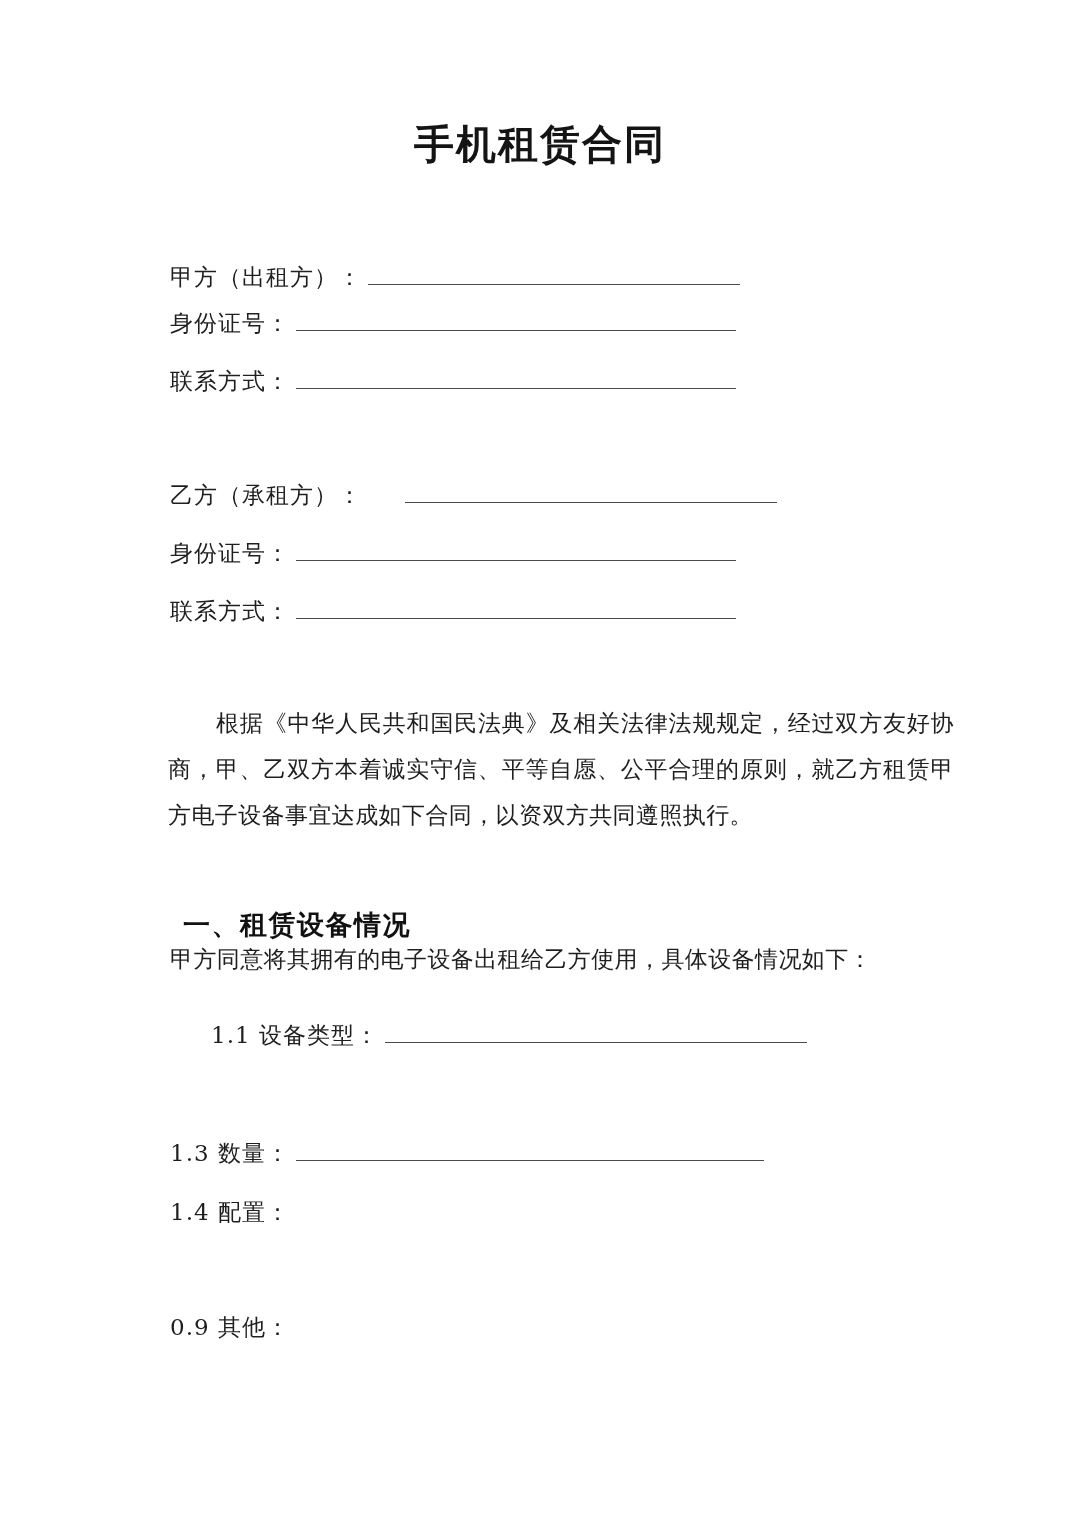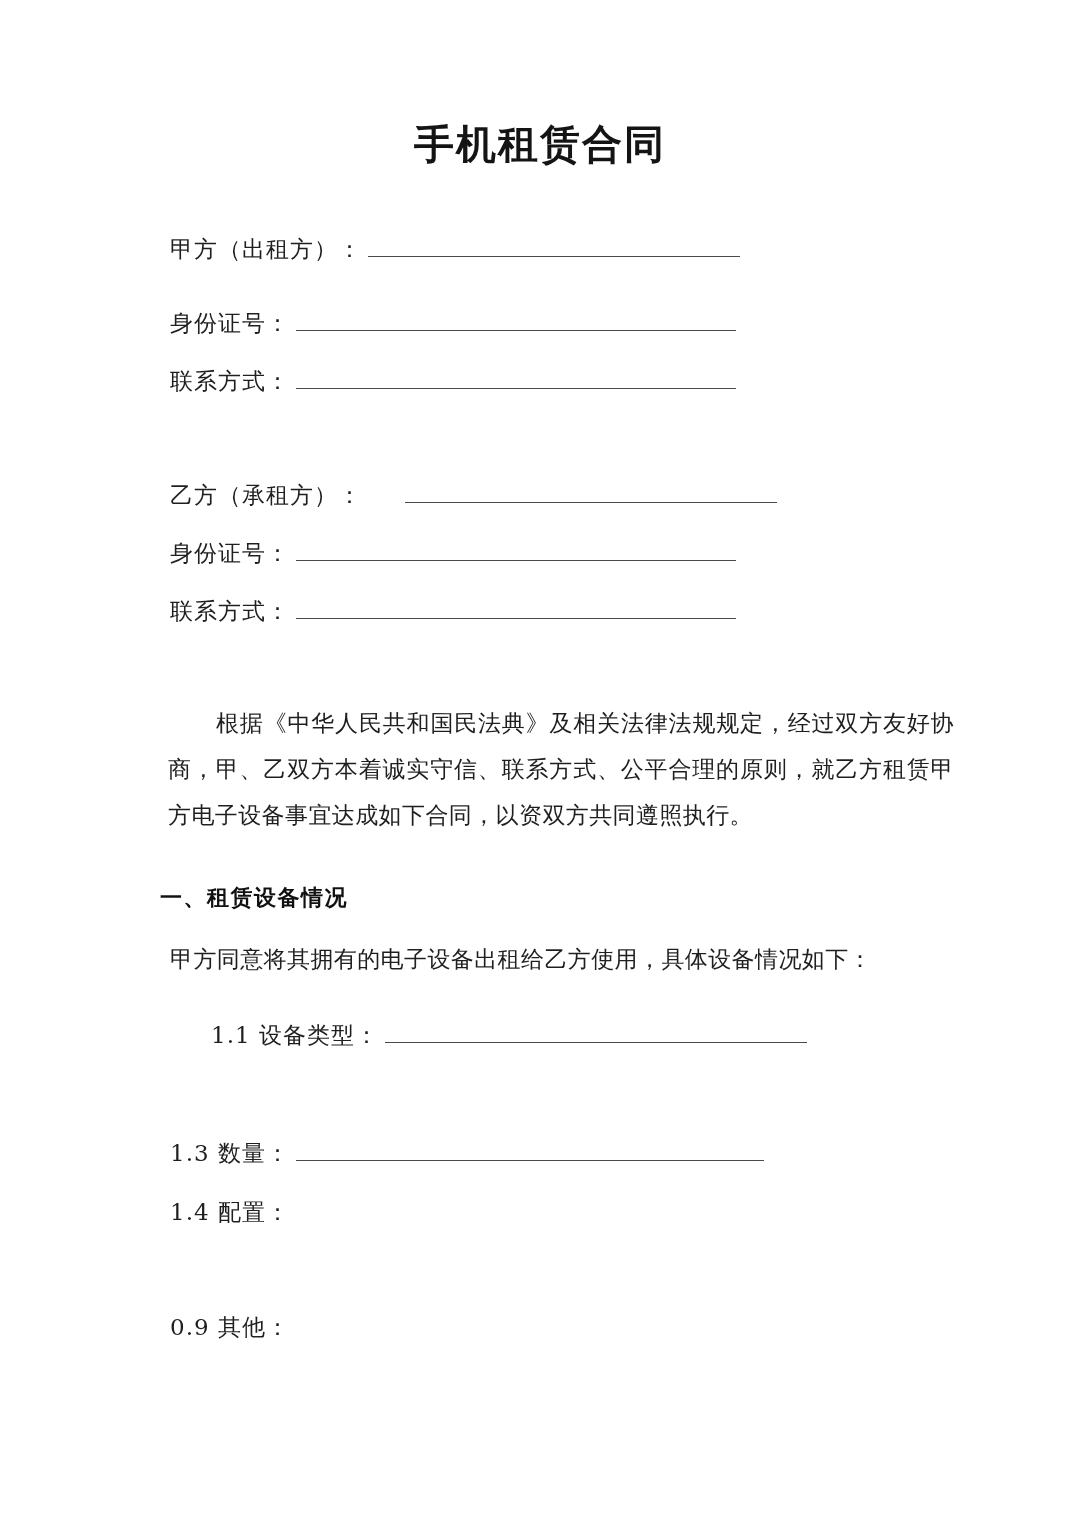--- a/index.html
+++ b/index.html
@@ -73,47 +73,48 @@
     text-align: justify;
     text-justify: inter-ideograph;
     text-indent: 48px;
     color: #1f1f1f;
     letter-spacing: 0.4px;
   }
 
   
   .section-heading {
     position: absolute;
-    left: 160px;
-    font-size: 22px;
+    left: 183px;
+    font-size: 27px;
     font-weight: bold;
     letter-spacing: 1.5px;
     color: #111111;
     line-height: 34px;
+    margin-top: 28px;
   }
 
   
   .plain-line {
     position: absolute;
     left: 170px;
     font-size: 23px;
     line-height: 34px;
     letter-spacing: 0.4px;
     color: #1f1f1f;
     white-space: nowrap;
   }
 </style>
 </head>
 <body>
 
 <div class="page">
 
   <div class="doc-title">手机租赁合同</div>
 
-  <div class="field-row" style="top:232px;">
+  <div class="field-row" style="top:260px;">
     <span class="field-label">甲方（出租方）：</span>
     <span class="field-rule" style="width:372px;"></span>
   </div>
 
   <div class="field-row" style="top:306px;">
     <span class="field-label">身份证号：</span>
     <span class="field-rule" style="width:440px;"></span>
   </div>
 
   <div class="field-row" style="top:364px;">
@@ -129,21 +130,21 @@
   <div class="field-row" style="top:536px;">
     <span class="field-label">身份证号：</span>
     <span class="field-rule" style="width:440px;"></span>
   </div>
 
   <div class="field-row" style="top:594px;">
     <span class="field-label">联系方式：</span>
     <span class="field-rule" style="width:440px;"></span>
   </div>
 
-  <div class="para" style="top:700px;">根据《中华人民共和国民法典》及相关法律法规规定，经过双方友好协商，甲、乙双方本着诚实守信、联系方式、公平合理的原则，就乙方租赁甲方电子设备事宜达成如下合同，以资双方共同遵照执行。</div>
+  <div class="para" style="top:700px;">根据《中华人民共和国民法典》及相关法律法规规定，经过双方友好协商，甲、乙双方本着诚实守信、平等自愿、公平合理的原则，就乙方租赁甲方电子设备事宜达成如下合同，以资双方共同遵照执行。</div>
 
   <div class="section-heading" style="top:880px;">一、租赁设备情况</div>
 
   <div class="plain-line" style="top:942px;">甲方同意将其拥有的电子设备出租给乙方使用，具体设备情况如下：</div>
 
   <div class="field-row" style="top:1018px;margin-left:41px;">
     <span class="field-label">1.1 设备类型：</span>
     <span class="field-rule" style="width:422px;"></span>
   </div>
 

